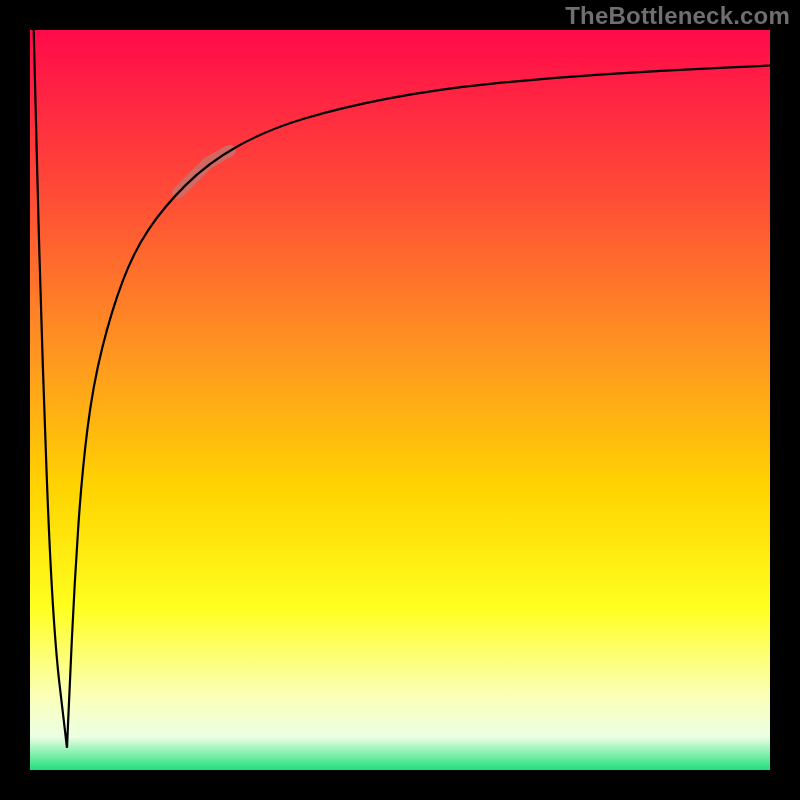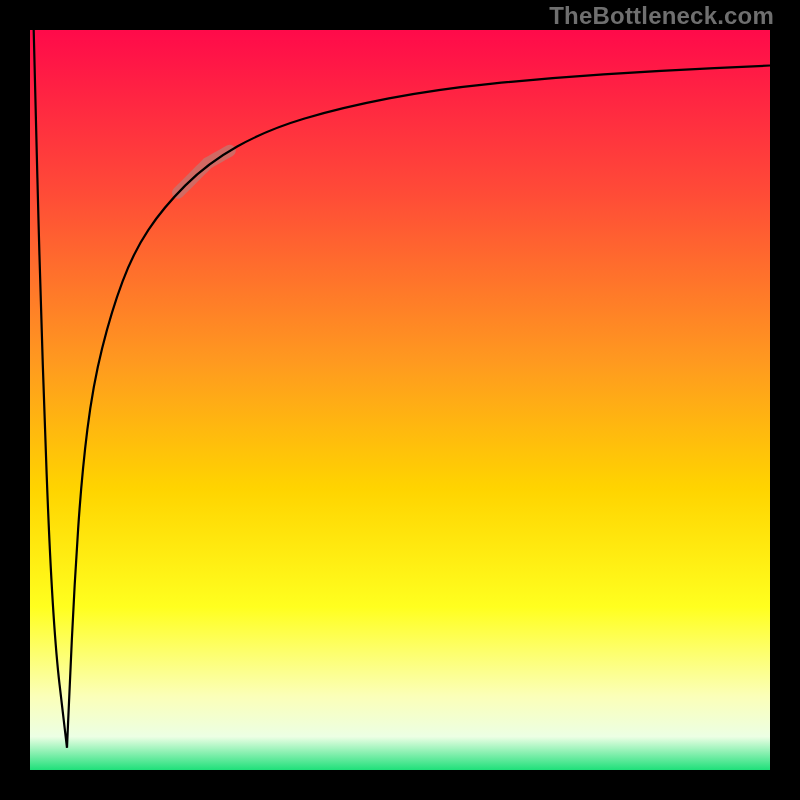--- a/index.html
+++ b/index.html
@@ -14,21 +14,21 @@
   .plot-area {
     position: absolute;
     left: 30px;
     top: 30px;
     width: 740px;
     height: 740px;
   }
   .watermark {
     position: absolute;
     top: 2px;
-    right: 26px;
+    right: 10px;
     color: #6f6f6f;
     font-size: 24px;
     font-weight: 600;
     letter-spacing: 0.2px;
     user-select: none;
   }
   svg { display: block; }
 </style>
 </head>
 <body>

